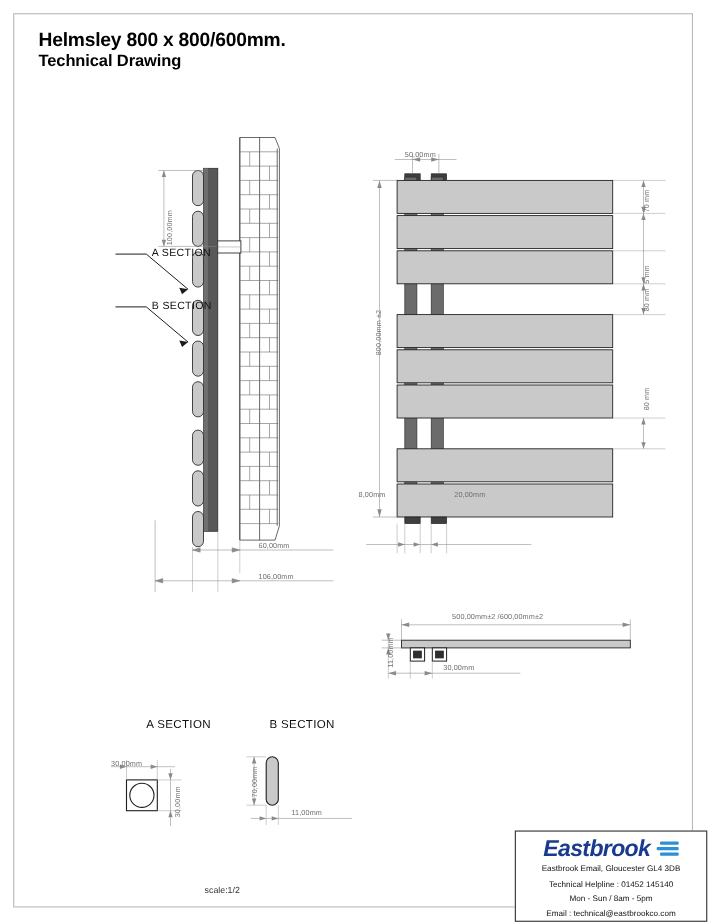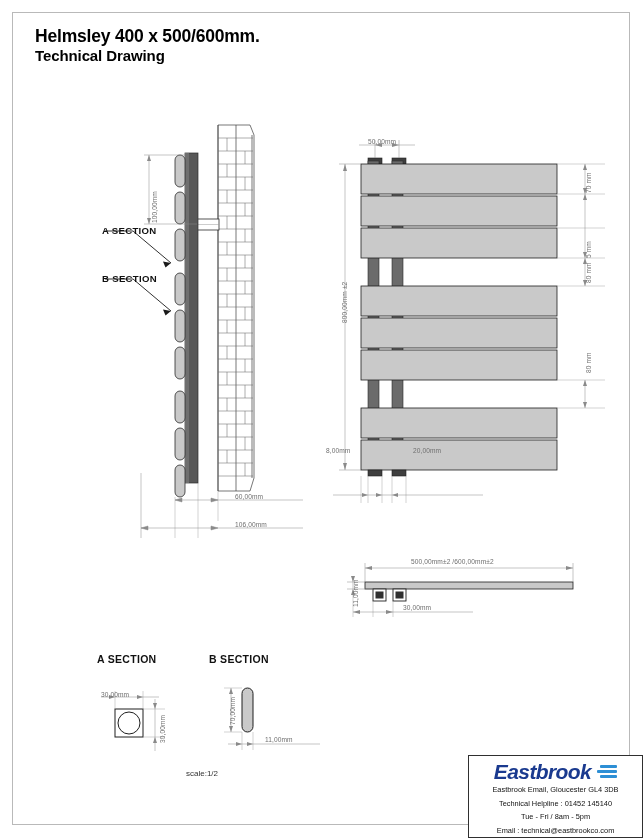--- a/index.html
+++ b/index.html
@@ -33,24 +33,25 @@
     position:absolute;
     font-size:6.6px;
     color:#6f6f6f;
     white-space:nowrap;
     letter-spacing:0.1px;
   }
   .dim.v{transform-origin:0 0;}
   .lbl{
     position:absolute;
     font-size:9.6px;
-    font-weight:bold;
+    font-weight:normal;
     color:#111;
     white-space:nowrap;
     letter-spacing:0.3px;
+    margin-left:36px;
   }
   .scale-text{
     position:absolute;
     font-size:8px;color:#333;white-space:nowrap;
   }
   svg{display:block;overflow:visible;}
 
   
   .logo-box{
     position:absolute;left:455px;top:742px;
@@ -77,21 +78,21 @@
     font-size:7.4px;color:#111;margin-top:3px;line-height:1.45;
     white-space:nowrap;
   }
 </style>
 </head>
 <body>
 
 <div class="page">
 
   <div class="title-block">
-    <div class="title-main">Helmsley 400 x 500/600mm.</div>
+    <div class="title-main">Helmsley 800 x 800/600mm.</div>
     <div class="title-sub">Technical Drawing</div>
   </div>
 
   <svg style="position:absolute;left:100px;top:100px;" width="230" height="430" viewBox="0 0 230 430">
 
     <g stroke="#3c3c3c" stroke-width="0.7" fill="none">
       <path d="M105 12 L137 12 L141 22 L141 365 L137 378 L105 378 Z" fill="#ffffff"></path>
       <line x1="105" y1="12" x2="105" y2="378"></line>
       <line x1="123" y1="12" x2="123" y2="378"></line>
       <line x1="139" y1="22" x2="139" y2="365"></line>
@@ -421,30 +422,30 @@
       <path d="M34 66 l-6 -2 l0 4 z" fill="#8a8a8a" stroke="none"></path>
       <line x1="34" y1="66" x2="45" y2="66"></line>
       <path d="M45 66 l-6 -2 l0 4 z" fill="#8a8a8a" stroke="none"></path>
       <line x1="45" y1="66" x2="112" y2="66"></line>
     </g>
   </svg>
 
   <div class="dim v" style="left:216px;top:712px;transform:rotate(-90deg);">70,00mm</div>
   <div class="dim" style="left:252px;top:723px;">11,00mm</div>
 
-  <div class="scale-text" style="left:173px;top:756px;">scale:1/2</div>
+  <div class="scale-text" style="left:173px;top:792px;">scale:1/2</div>
 
   <div class="logo-box">
     <div class="logo-row">
       <div class="logo-word">Eastbrook</div>
       <div class="logo-mark">
         <i></i>
           <i></i>
           <i></i>
       </div>
     </div>
     <div class="logo-line">Eastbrook Email, Gloucester GL4 3DB</div>
     <div class="logo-line">Technical Helpline : 01452 145140</div>
-    <div class="logo-line">Tue - Fri / 8am - 5pm</div>
+    <div class="logo-line">Mon - Sun / 8am - 5pm</div>
     <div class="logo-line">Email : technical@eastbrookco.com</div>
   </div>
 
 </div>
 
 </body></html>

